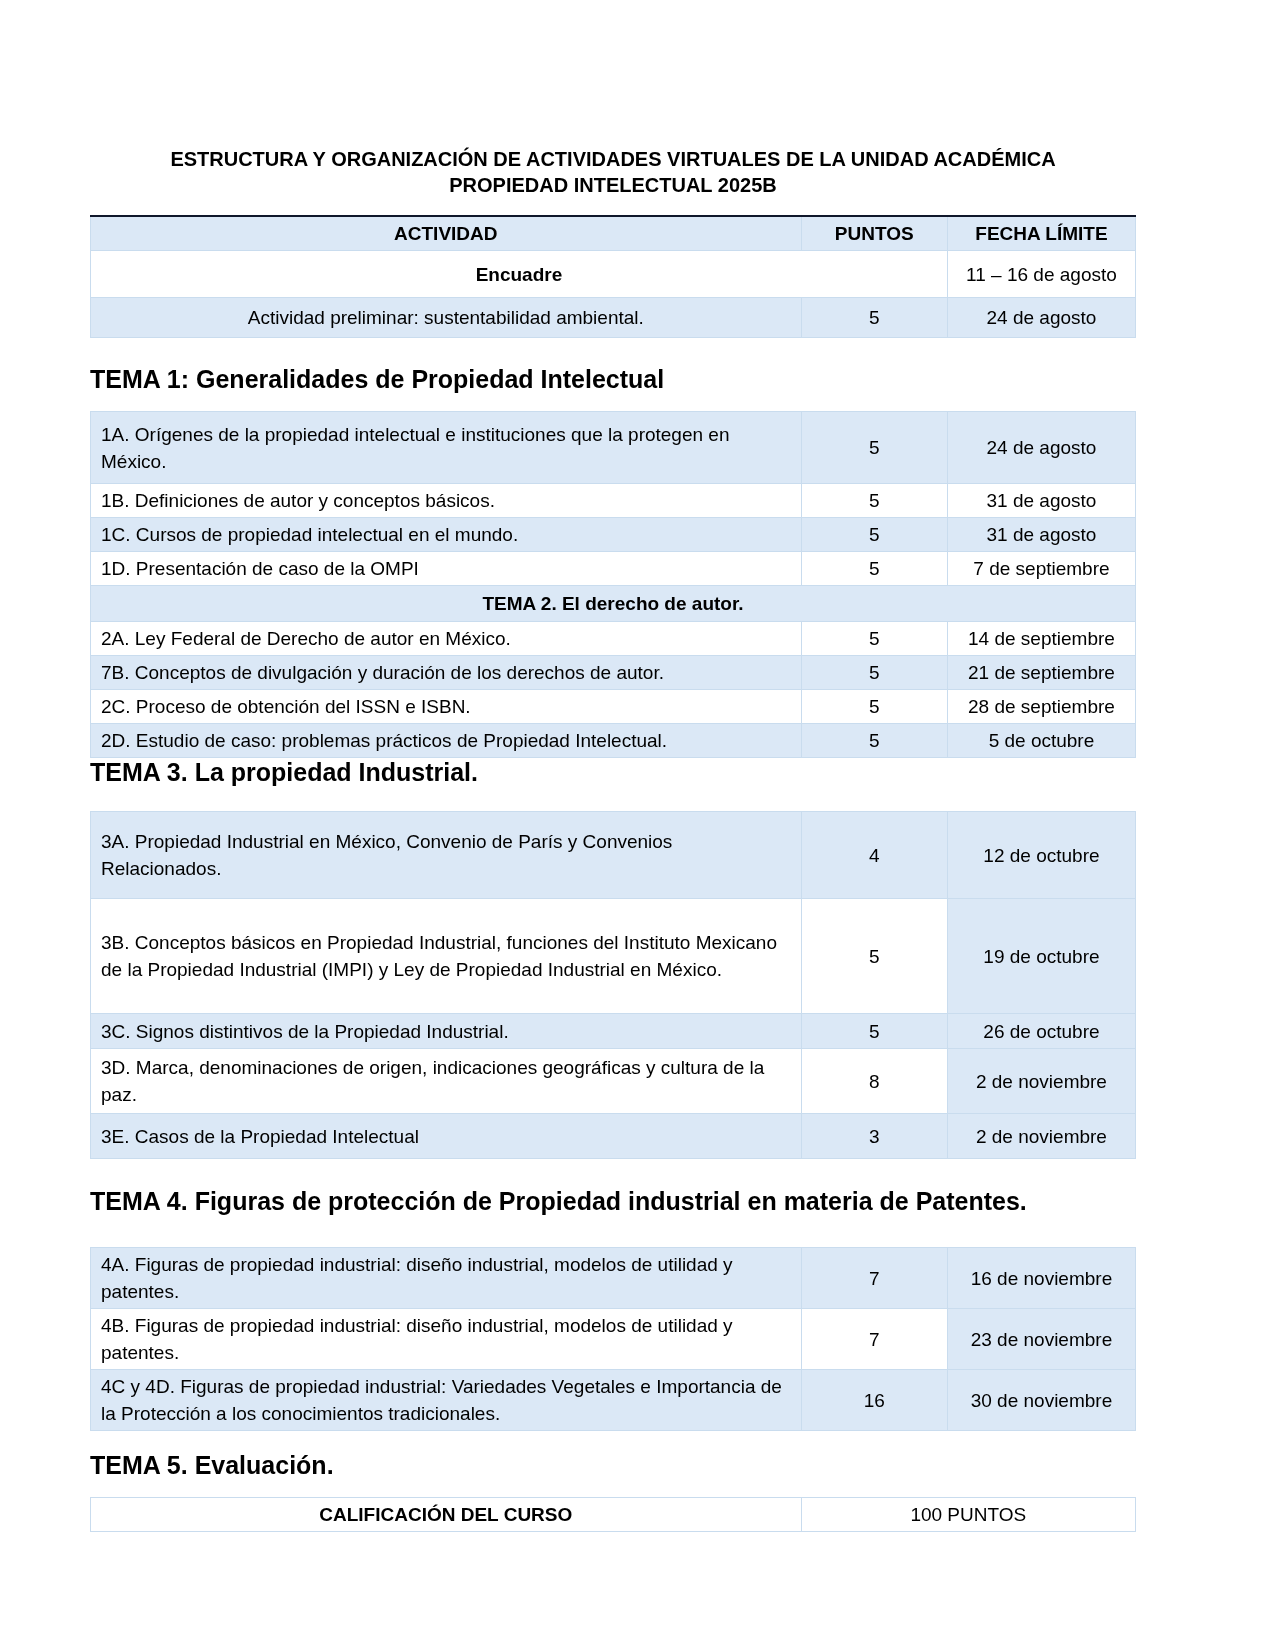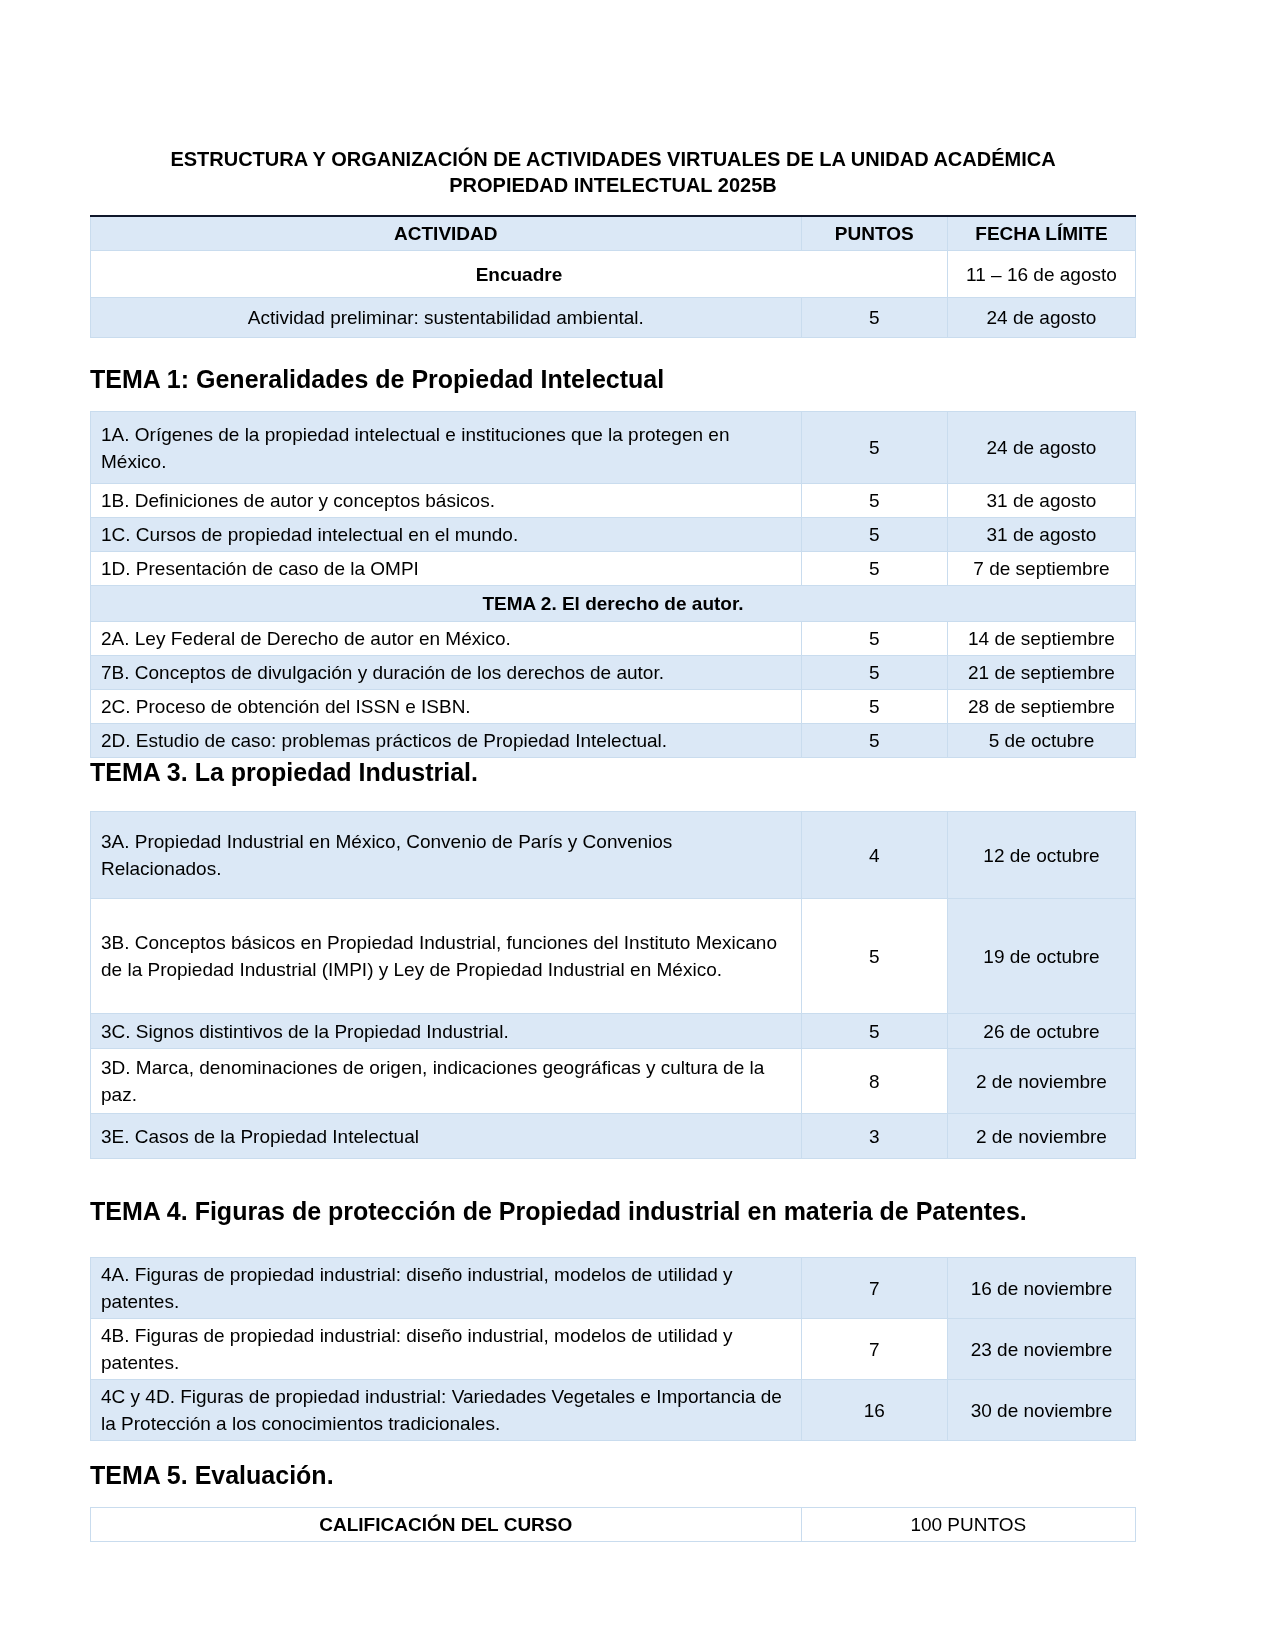--- a/index.html
+++ b/index.html
@@ -54,21 +54,21 @@
   
   .h30 td{height:30px} .h28 td{height:28px} .h29 td{height:29px}
   .h31 td{height:31px} .h33 td{height:33px} .h35 td{height:35px}
   .h36 td{height:36px} .h40 td{height:40px} .h45 td{height:45px}
   .h47 td{height:47px} .h55 td{height:55px} .h57 td{height:57px}
   .h58 td{height:58px} .h63 td{height:63px} .h65 td{height:65px}
   .h72 td{height:72px} .h87 td{height:87px} .h115 td{height:115px}
   
   .gap-t1 { margin-top:27px; margin-bottom:17px; }
   .gap-t3 { margin-bottom:24px; }
-  .gap-t4 { margin-top:38px; margin-bottom:31px; }
+  .gap-t4 { margin-top:28px; margin-bottom:31px; }
   .gap-t5 { margin-top:20px; margin-bottom:17px; }
   .mt-head { margin-top:17px; }
 </style>
 </head>
 <body>
 
 <div class="content">
 
   <div class="doc-title">
     <div>ESTRUCTURA Y ORGANIZACIÓN DE ACTIVIDADES VIRTUALES DE LA UNIDAD ACADÉMICA</div>

